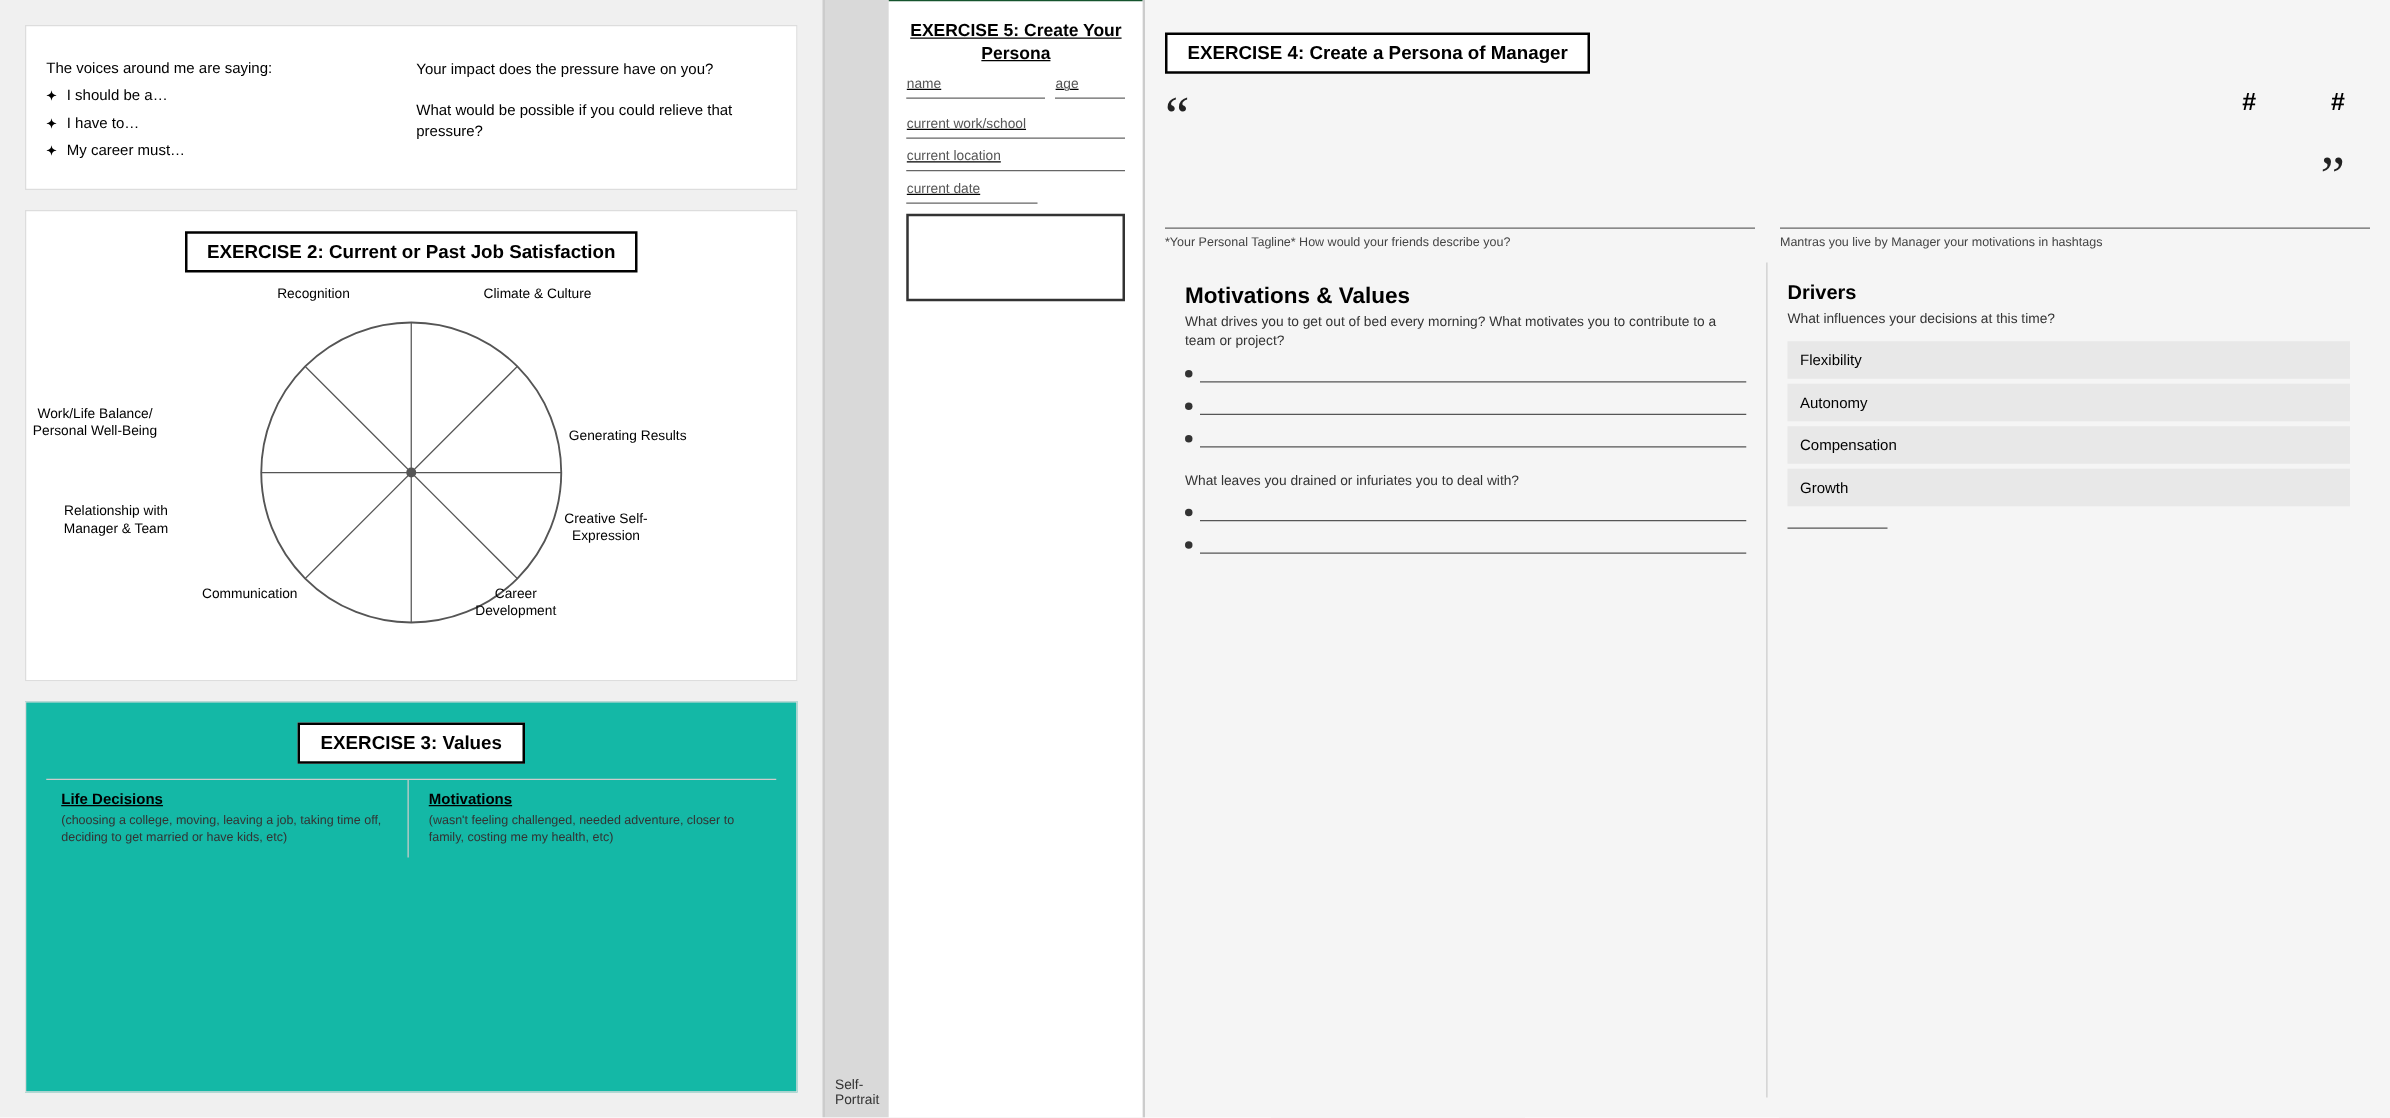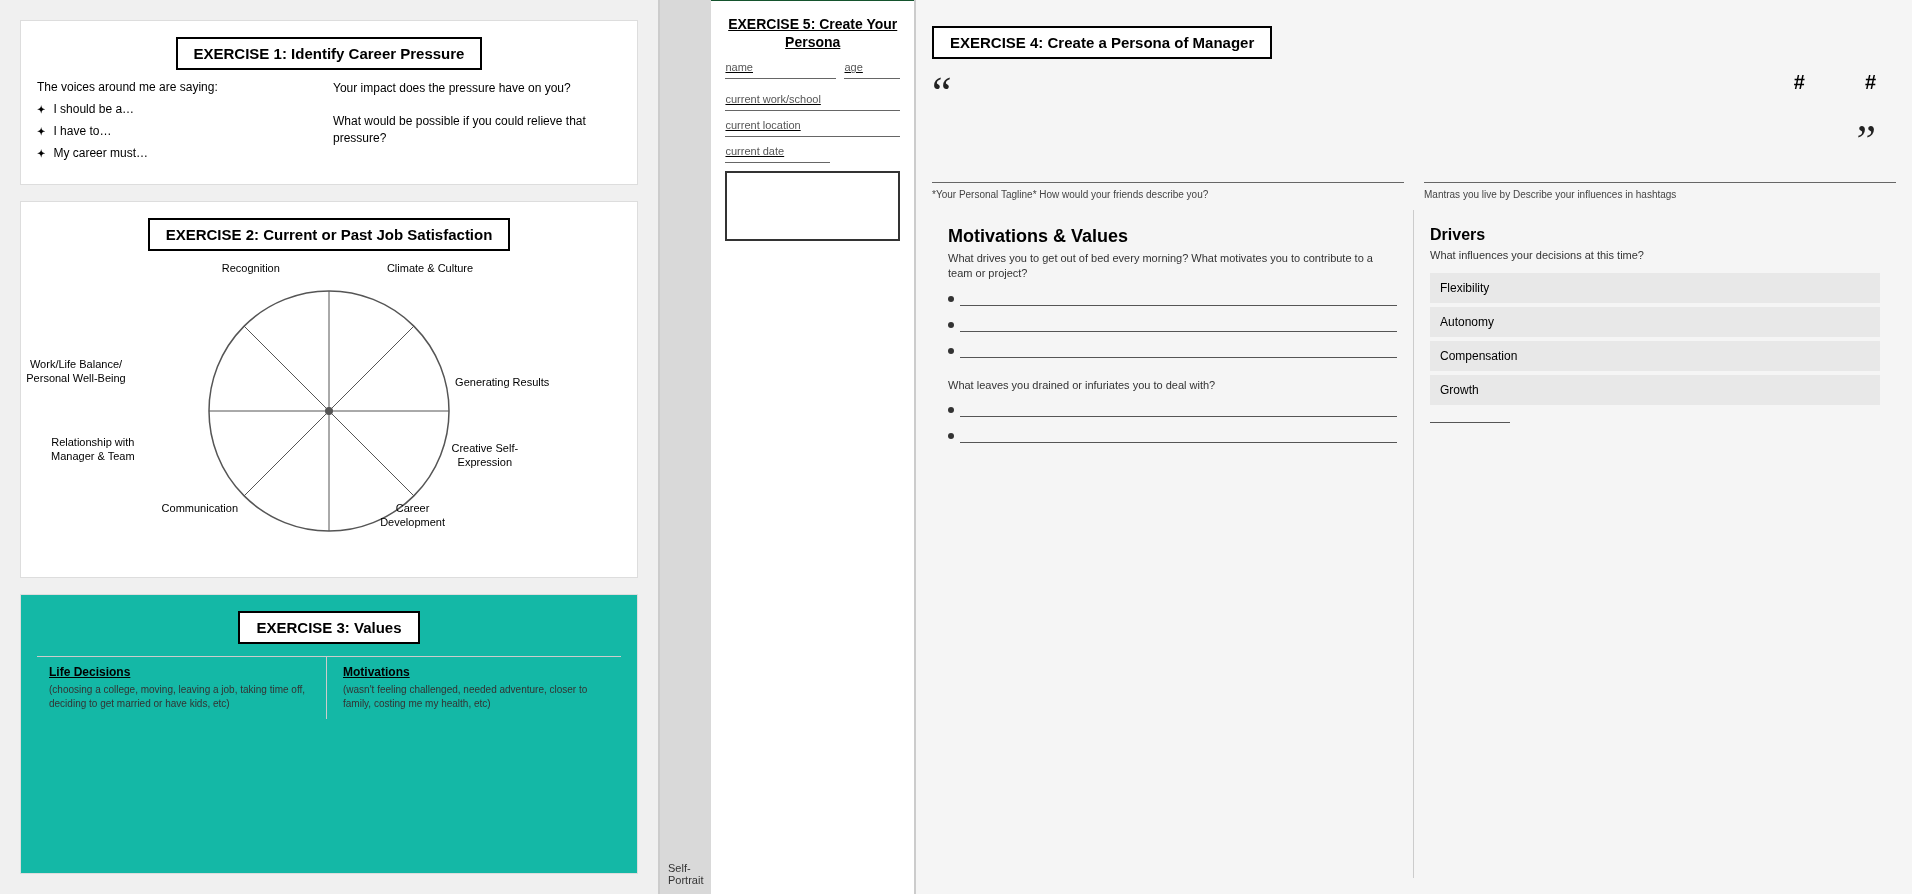--- a/index.html
+++ b/index.html
@@ -320,23 +320,20 @@
     }
   </style>
 </head>
 <body>
 
 <div class="page-container">
 
   <div class="left-panel">
 
     <div class="exercise1">
-      <div class="exercise-header-container">
-        <div class="exercise-header">EXERCISE 1: Identify Career Pressure</div>
-      </div>
       <div class="ex1-grid">
         <div class="ex1-left">
           <div class="voices-label">The voices around me are saying:</div>
           <div class="bullet-item">
             <span class="bullet-diamond">✦</span>
             <span>I should be a…</span>
           </div>
           <div class="bullet-item">
             <span class="bullet-diamond">✦</span>
             <span>I have to…</span>
@@ -450,21 +447,21 @@
 
     <div style="display:grid; grid-template-columns:1fr 1fr; gap:20px; padding-bottom:8px;">
       <div>
         <div style="border-bottom:1px solid #666; height:16px;margin-bottom:4px;"></div>
         <div style="font-size:10px; color:#444; line-height:1.5;">*Your Personal Tagline*
 How would your friends describe you?</div>
       </div>
       <div>
         <div style="border-bottom:1px solid #666; height:16px;margin-bottom:4px;"></div>
         <div style="font-size:10px; color:#444; line-height:1.5;">Mantras you live by
-Describe your influences in hashtags</div>
+Manager your motivations in hashtags</div>
       </div>
     </div>
 
     <div class="right-content" style="flex:1;">
       <div class="right-left-col">
 
         <div style="margin-bottom:20px;">
           <div class="section-title-lg">Motivations &amp; Values</div>
           <div class="section-sub">What drives you to get out of bed every morning?
 What motivates you to contribute to a team or project?</div>

